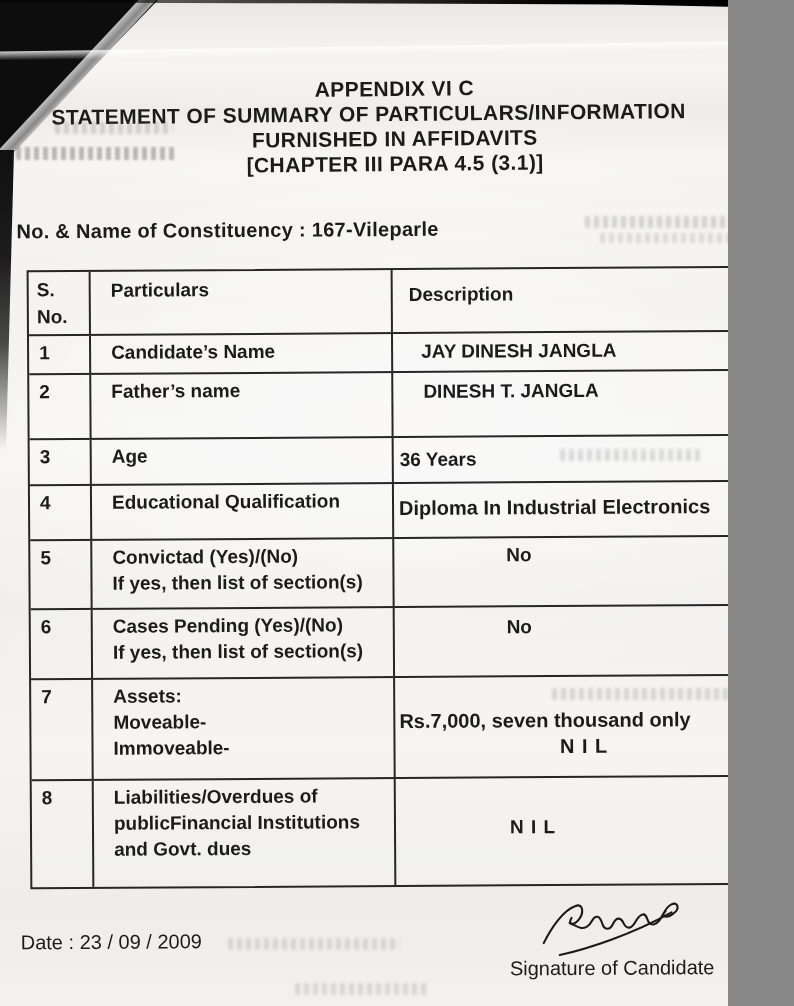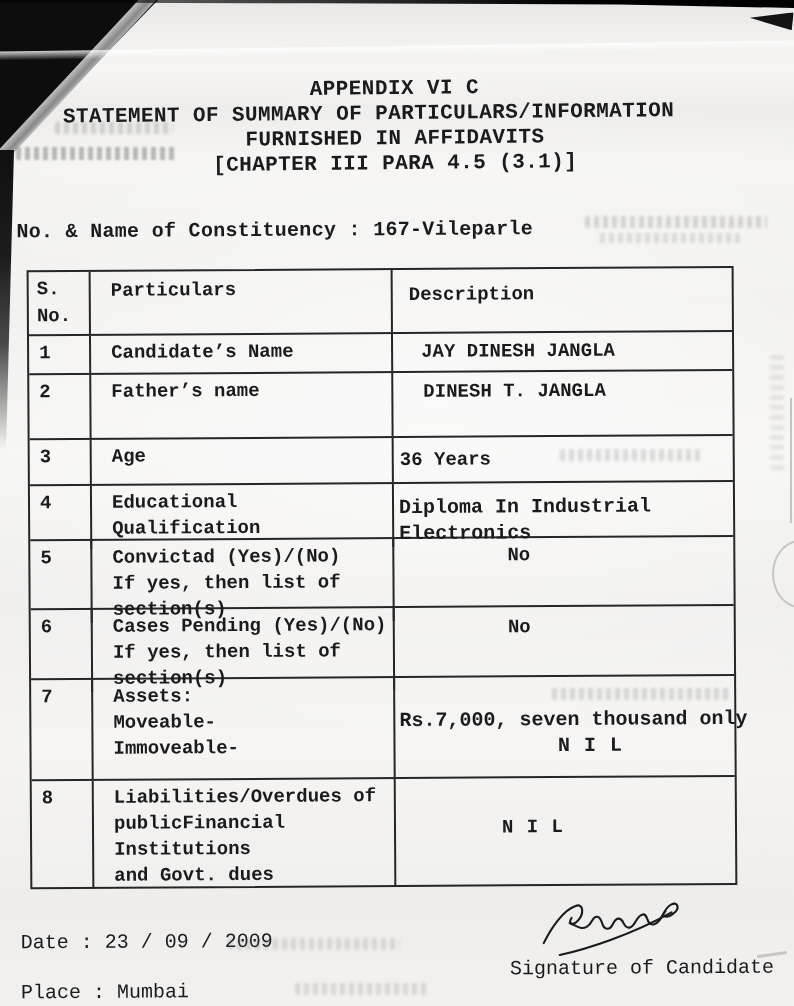--- a/index.html
+++ b/index.html
@@ -1,18 +1,18 @@
 <!DOCTYPE html>
 <html><head>
 <meta charset="utf-8">
 <style>
   html,body{margin:0;padding:0;background:#888;}
   .page{
-    position:relative; width:794px; height:1006px; overflow:hidden;
-    font-family:Liberation Mono, monospace;
+    position:relative; width:728px; height:1006px; overflow:hidden;
+    font-family:Liberation Sans, sans-serif;
     color:#1b1b1b;
     background-color:#f3f2f0;
     background-image:
       radial-gradient(ellipse 900px 500px at 55% 40%, rgba(255,255,255,.55), rgba(255,255,255,0) 70%),
       linear-gradient(180deg,#e8e7e5 0%,#f2f1ef 4%,#f6f5f3 7%,#edecea 11%,#f5f4f2 16%,#f0efed 30%,#f5f4f2 45%,#efeeec 60%,#f5f4f2 74%,#eeedeb 90%,#f2f1ef 100%);
   }
   .tilt{position:absolute;inset:0;transform:rotate(-0.35deg);transform-origin:400px 500px;}
 
   
   .titles{position:absolute;top:76px;left:0;width:794px;text-align:center;
@@ -170,21 +170,20 @@
           <div>Liabilities/Overdues of</div>
           <div>publicFinancial Institutions</div>
           <div>and Govt. dues</div>
         </div>
         <div class="cell c3 d-r8">N I L</div>
       </div>
 
     </div>
 
     <div class="date-line">Date : 23 / 09 / 2009</div>
-    <div class="place-line">Place : Mumbai</div>
     <div class="sig-caption">Signature of Candidate</div>
 
     <svg class="sig-svg" width="160" height="64" viewBox="0 0 160 64">
       <g fill="none" stroke="#1a1a1a" stroke-width="2.1" stroke-linecap="round" stroke-linejoin="round">
         <path d="M8,48 C16,32 28,15 40,11 C48,8 49,19 42,26 C37,31 32,29 36,23"></path>
         <path d="M34,28 C41,31 45,35 51,32 C58,28 56,21 62,22 C68,24 65,34 72,34 C78,34 77,24 83,24 C89,24 87,34 94,33 C100,32 100,22 107,20 C113,18 110,31 118,30 C127,28 127,14 136,10 C142,7 145,14 138,19 C132,24 124,23 130,17"></path>
         <path d="M24,60 C52,54 96,40 136,18"></path>
       </g>
     </svg>
 

